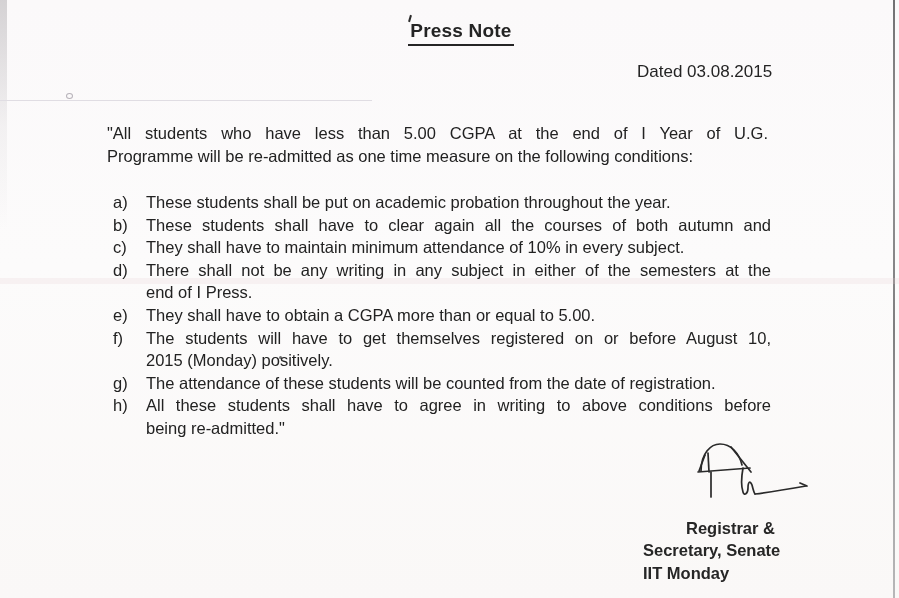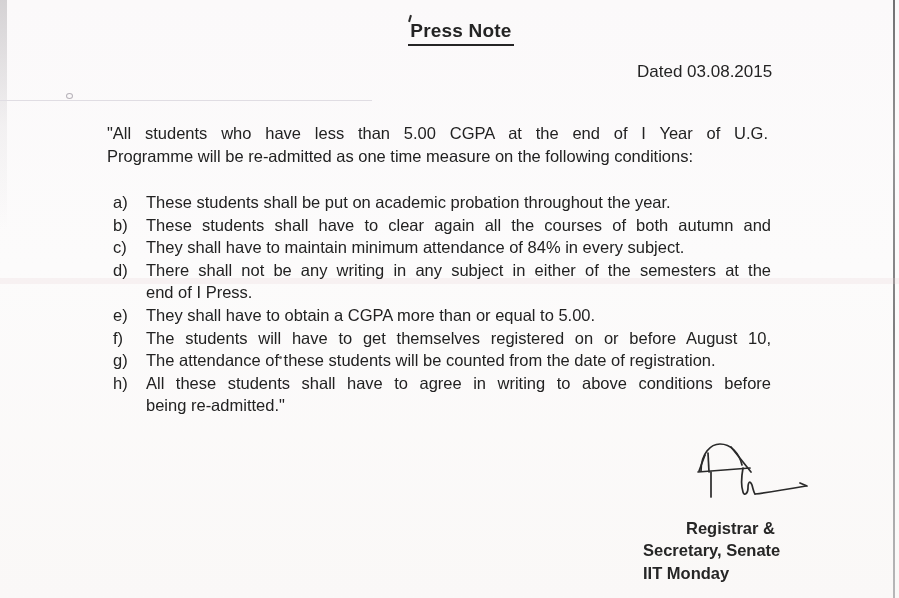--- a/index.html
+++ b/index.html
@@ -90,21 +90,21 @@
     <div class="item">
       <div class="marker">b)</div>
       <div class="text">
         <div class="line just">These students shall have to clear again all the courses of both autumn and</div>
       </div>
     </div>
 
     <div class="item">
       <div class="marker">c)</div>
       <div class="text">
-        <div class="line">They shall have to maintain minimum attendance of 84% in every subject.</div>
+        <div class="line">They shall have to maintain minimum attendance of 10% in every subject.</div>
       </div>
     </div>
 
     <div class="item">
       <div class="marker">d)</div>
       <div class="text">
         <div class="line just">There shall not be any writing in any subject in either of the semesters at the</div>
         <div class="line">end of I Press.</div>
       </div>
     </div>
@@ -113,20 +113,21 @@
       <div class="marker">e)</div>
       <div class="text">
         <div class="line">They shall have to obtain a CGPA more than or equal to 5.00.</div>
       </div>
     </div>
 
     <div class="item">
       <div class="marker">f)</div>
       <div class="text">
         <div class="line just">The students will have to get themselves registered on or before August 10,</div>
+        <div class="line">2015 (Monday) positively.</div>
       </div>
     </div>
 
     <div class="item">
       <div class="marker">g)</div>
       <div class="text">
         <div class="line">The attendance of these students will be counted from the date of registration.</div>
       </div>
     </div>
 

